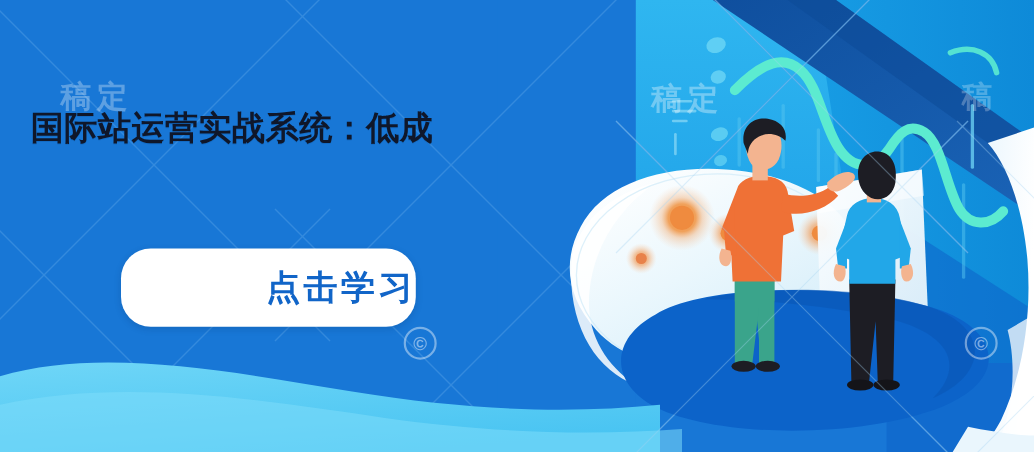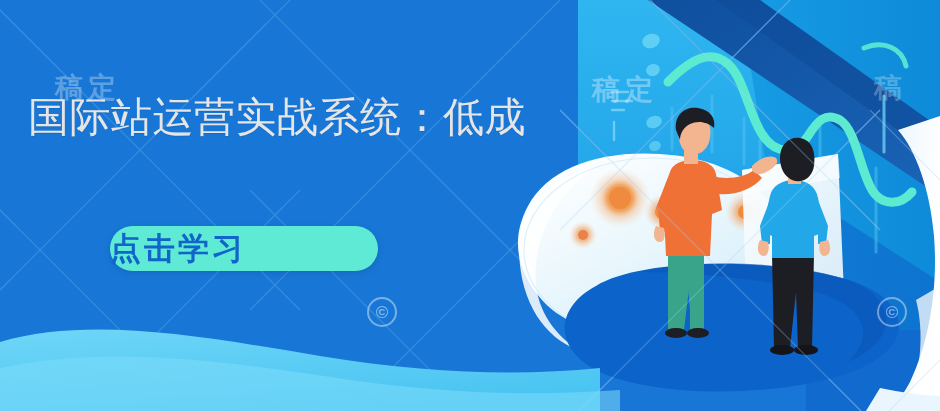--- a/index.html
+++ b/index.html
@@ -26,41 +26,41 @@
   
   .title-wrap {
     position: absolute;
     left: 28px;
     top: 92px;
     width: 600px;
     z-index: 40;
   }
   .title-line {
     display: block;
-    color: #e5e5e5;
-    font-size: 41px;
+    color: #0f172a;
+    font-size: 30px;
     line-height: 50px;
-    font-weight: 400;
+    font-weight: 700;
     letter-spacing: 0.5px;
     white-space: nowrap;
     text-shadow: 0 1px 0 rgba(0,60,130,.18);
   }
   
   .cta {
     position: absolute;
     left: 110px;
     top: 226px;
     width: 268px;
-    height: 45px;
+    height: 71px;
     border-radius: 27px;
-    background: #5eead4;
+    background: #ffffff;
     z-index: 45;
     display: flex;
     align-items: center;
-    justify-content: flex-start;
+    justify-content: flex-end;
     box-shadow: 0 2px 7px rgba(0,40,90,.18);
     cursor: pointer;
   }
   .cta-label {
     color: #1165c8;
     font-size: 31px;
     font-weight: 700;
     letter-spacing: 3px;
     line-height: 1;
   }

